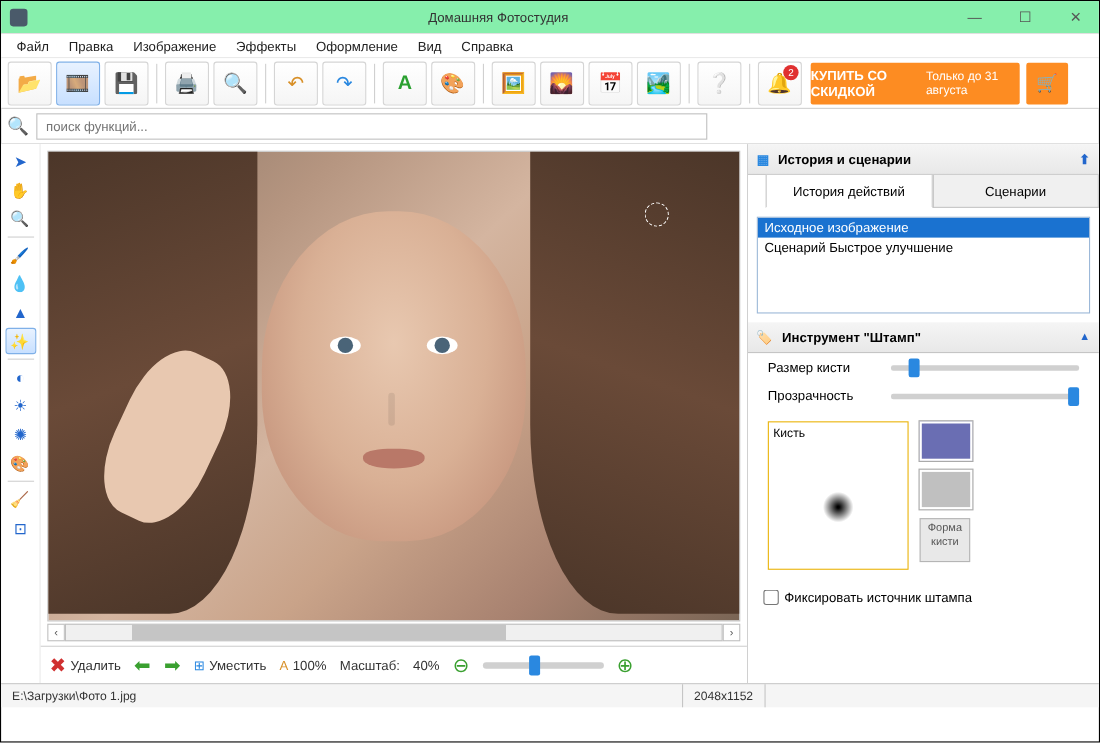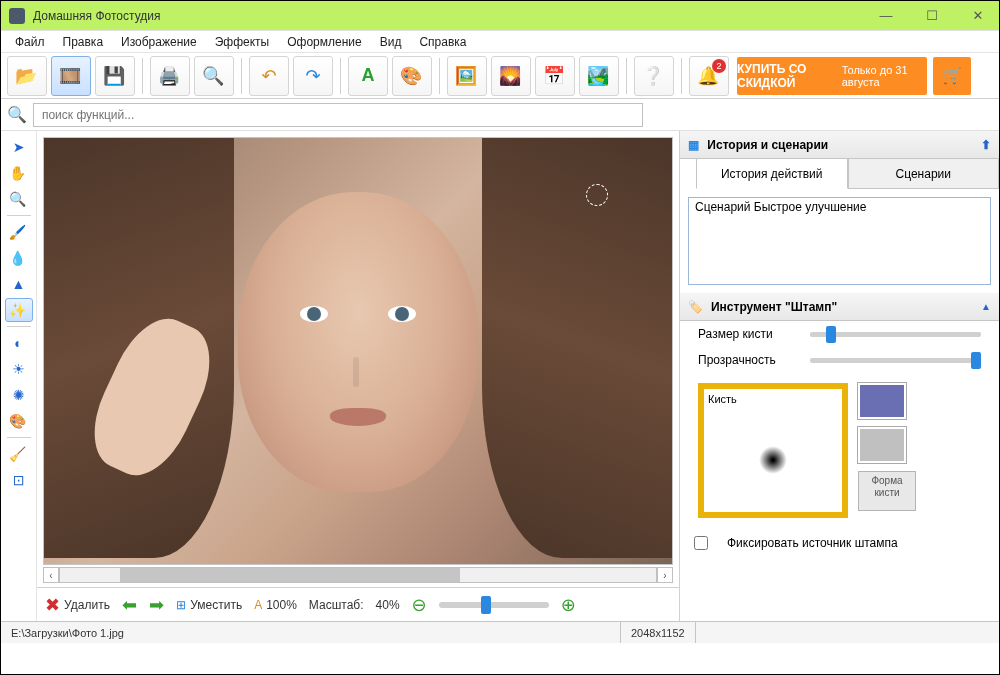--- a/index.html
+++ b/index.html
@@ -1,18 +1,18 @@
 <!DOCTYPE html>
 <html><head>
 <meta charset="utf-8">
 <style>
 * { margin: 0; padding: 0; box-sizing: border-box; font-family: 'Segoe UI', Tahoma, sans-serif; }
 body { background: #fff; width: 1000px; height: 675px; overflow: hidden; border: 1px solid #000; }
 
-.titlebar { height: 30px; background: #bef264; display: flex; align-items: center; padding: 0 8px; border-bottom: 1px solid #e0e0e0; }
+.titlebar { height: 30px; background: #86efac; display: flex; align-items: center; padding: 0 8px; border-bottom: 1px solid #e0e0e0; text-align: center; }
 .titlebar .app-icon { width: 16px; height: 16px; background: #4a5a6a; border-radius: 3px; margin-right: 8px; }
 .titlebar .title { font-size: 12px; color: #333; flex: 1; }
 .titlebar .win-btns { display: flex; gap: 20px; }
 .titlebar .win-btn { width: 26px; height: 20px; display: flex; align-items: center; justify-content: center; cursor: pointer; font-size: 13px; color: #555; }
 
 .menubar { height: 22px; display: flex; align-items: center; padding: 0 6px; gap: 2px; background: #fff; border-bottom: 1px solid #e5e5e5; }
 .menubar .menu-item { padding: 2px 8px; font-size: 12px; color: #222; cursor: pointer; }
 
 .toolbar { height: 46px; display: flex; align-items: center; padding: 4px 6px; gap: 4px; background: #fff; border-bottom: 1px solid #d0d0d0; }
 .tool-btn { width: 40px; height: 40px; border: 1px solid #d5d5d5; border-radius: 3px; display: flex; align-items: center; justify-content: center; background: linear-gradient(#fff,#f5f5f5); cursor: pointer; font-size: 18px; }
@@ -67,26 +67,26 @@
 .history-list { border: 1px solid #9cb8d8; margin: 8px; height: 88px; font-size: 12px; overflow: hidden; }
 .history-item { padding: 2px 6px; cursor: pointer; }
 .history-item.selected { background: #1a72d0; color: #fff; }
 
 .prop-row { display: flex; align-items: center; padding: 6px 18px; font-size: 12px; gap: 12px; }
 .prop-row .label { width: 100px; }
 .prop-slider { flex: 1; height: 5px; background: #d0d0d0; position: relative; border-radius: 2px; }
 .prop-slider .handle { position: absolute; top: -6px; width: 10px; height: 17px; background: #2a88e0; border-radius: 2px; cursor: pointer; }
 
 .brush-box { display: flex; gap: 10px; padding: 10px 18px; }
-.brush-preview { width: 150px; height: 135px; border: 6px solid #eab308; background: #fff; position: relative; font-size: 11px; padding: 4px; }
+.brush-preview { width: 128px; height: 135px; border: 1px solid #eab308; background: #fff; position: relative; font-size: 11px; padding: 4px; }
 .brush-dot { position: absolute; left: 50%; top: 58%; transform: translate(-50%,-50%); width: 28px; height: 28px; background: radial-gradient(circle,#000 5%,rgba(0,0,0,0) 70%); border-radius: 50%; }
 .swatches { display: flex; flex-direction: column; gap: 8px; }
 .swatch { width: 48px; height: 36px; border: 2px solid #fff; outline: 1px solid #aaa; cursor: pointer; }
-.shape-btn { width: 58px; height: 40px; border: 1px solid #b5b5b5; background: #e8e8e8; font-size: 10px; text-align: center; padding: 3px 2px; cursor: pointer; color: #555; line-height: 1.2; }
-.fix-row { padding: 8px 14px; font-size: 12px; display: flex; align-items: flex-start; gap: 19px; }
+.shape-btn { width: 46px; height: 40px; border: 1px solid #b5b5b5; background: #e8e8e8; font-size: 10px; text-align: center; padding: 3px 2px; cursor: pointer; color: #555; line-height: 1.2; }
+.fix-row { padding: 8px 14px; font-size: 12px; display: flex; align-items: flex-start; gap: 5px; }
 .fix-row input { width: 14px; height: 14px; }
 
 .statusbar { height: 22px; border-top: 1px solid #c5c5c5; display: flex; align-items: center; font-size: 11px; color: #333; background: #f5f5f5; }
 .statusbar .cell { padding: 0 10px; border-right: 1px solid #c5c5c5; height: 100%; display: flex; align-items: center; }
 .statusbar .cell.path { width: 620px; }
 </style>
 </head>
 <body>
 
 <div class="titlebar">
@@ -212,20 +212,21 @@
     <div class="panel-hdr">
       <span style="color:#2a88e0">▦</span>
       <span>История и сценарии</span>
       <span class="collapse">⬆</span>
     </div>
     <div class="tabs">
       <div class="tab active">История действий</div>
       <div class="tab">Сценарии</div>
     </div>
     <div class="history-list">
+      <div class="history-item selected">Исходное изображение</div>
       <div class="history-item">Сценарий Быстрое улучшение</div>
     </div>
 
     <div class="panel-hdr">
       <span style="color:#2a88e0">🏷️</span>
       <span>Инструмент "Штамп"</span>
       <span class="collapse" style="font-size:10px">▲</span>
     </div>
     <div class="prop-row">
       <span class="label">Размер кисти</span>

